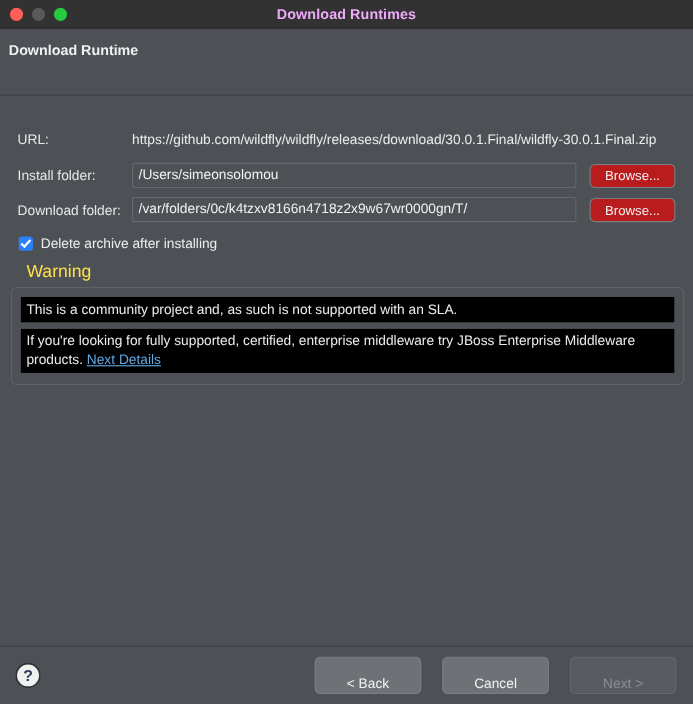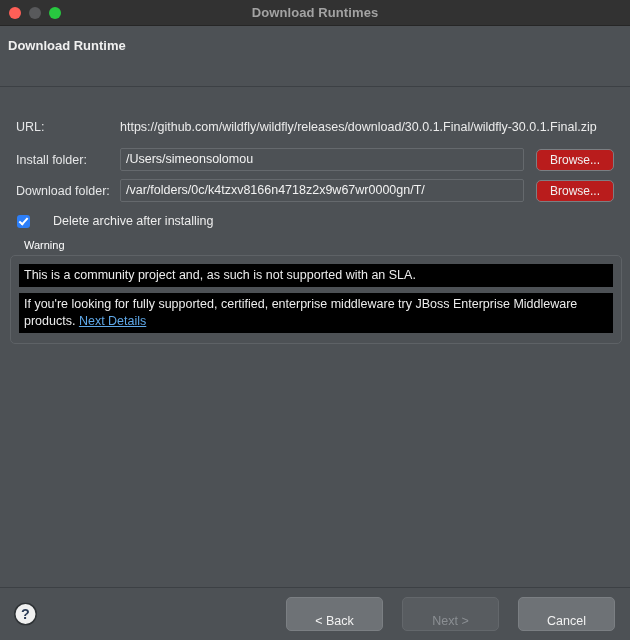--- a/index.html
+++ b/index.html
@@ -48,21 +48,21 @@
     height: 12px;
     border-radius: 50%;
     display: block;
   }
   .light.close { background: #ff5f57; }
   .light.min   { background: #58595b; }
   .light.max   { background: #28c840; }
   .title-text {
     width: 100%;
     text-align: center;
-    color: #a3a3a3;
+    color: #f0abfc;
     font-size: 13px;
     font-weight: bold;
     letter-spacing: 0.1px;
   }
 
   
   .header {
     height: 61px;
     min-height: 61px;
     background: #4d5155;
@@ -134,21 +134,20 @@
     font-family: "Liberation Sans", sans-serif;
     cursor: default;
     padding: 0;
   }
 
   
   .check-row {
     display: flex;
     align-items: center;
     margin: 12px 0 0 1px;
-    gap: 16px;
   }
   .checkbox {
     width: 13px;
     height: 13px;
     border-radius: 3px;
     background: #2d7ff9;
     position: relative;
     display: inline-block;
     flex: 0 0 auto;
   }
@@ -168,22 +167,22 @@
     font-size: 12.5px;
     margin-left: 7px;
   }
 
   
   .group {
     margin: 11px 8px 0 10px;
     position: relative;
   }
   .group-title {
-    color: #ffffff;
-    font-size: 11px;
+    color: #fde047;
+    font-size: 16px;
     margin-left: 14px;
     margin-bottom: 4px;
   }
   .group-box {
     border: 1px solid #5e6266;
     border-radius: 5px;
     padding: 8px 8px 10px 8px;
     background: #4d5155;
   }
   .warn-line {
@@ -307,18 +306,18 @@
   </div>
 
   <div class="footer">
     <svg class="help-icon" viewBox="0 0 24 24">
       <circle cx="12" cy="12" r="11.2" fill="#f0f0f0" stroke="#2f3336" stroke-width="1.6"></circle>
       <text x="12" y="17" text-anchor="middle" font-family="Liberation Sans, sans-serif" font-size="15" font-weight="bold" fill="#2b3b55">?</text>
     </svg>
 
     <div class="btn-bar">
       <button class="wbtn">&lt; Back</button>
+      <button class="wbtn">Cancel</button>
       <button class="wbtn disabled">Next &gt;</button>
-      <button class="wbtn">Cancel</button>
     </div>
   </div>
 
 </div>
 
 </body></html>

